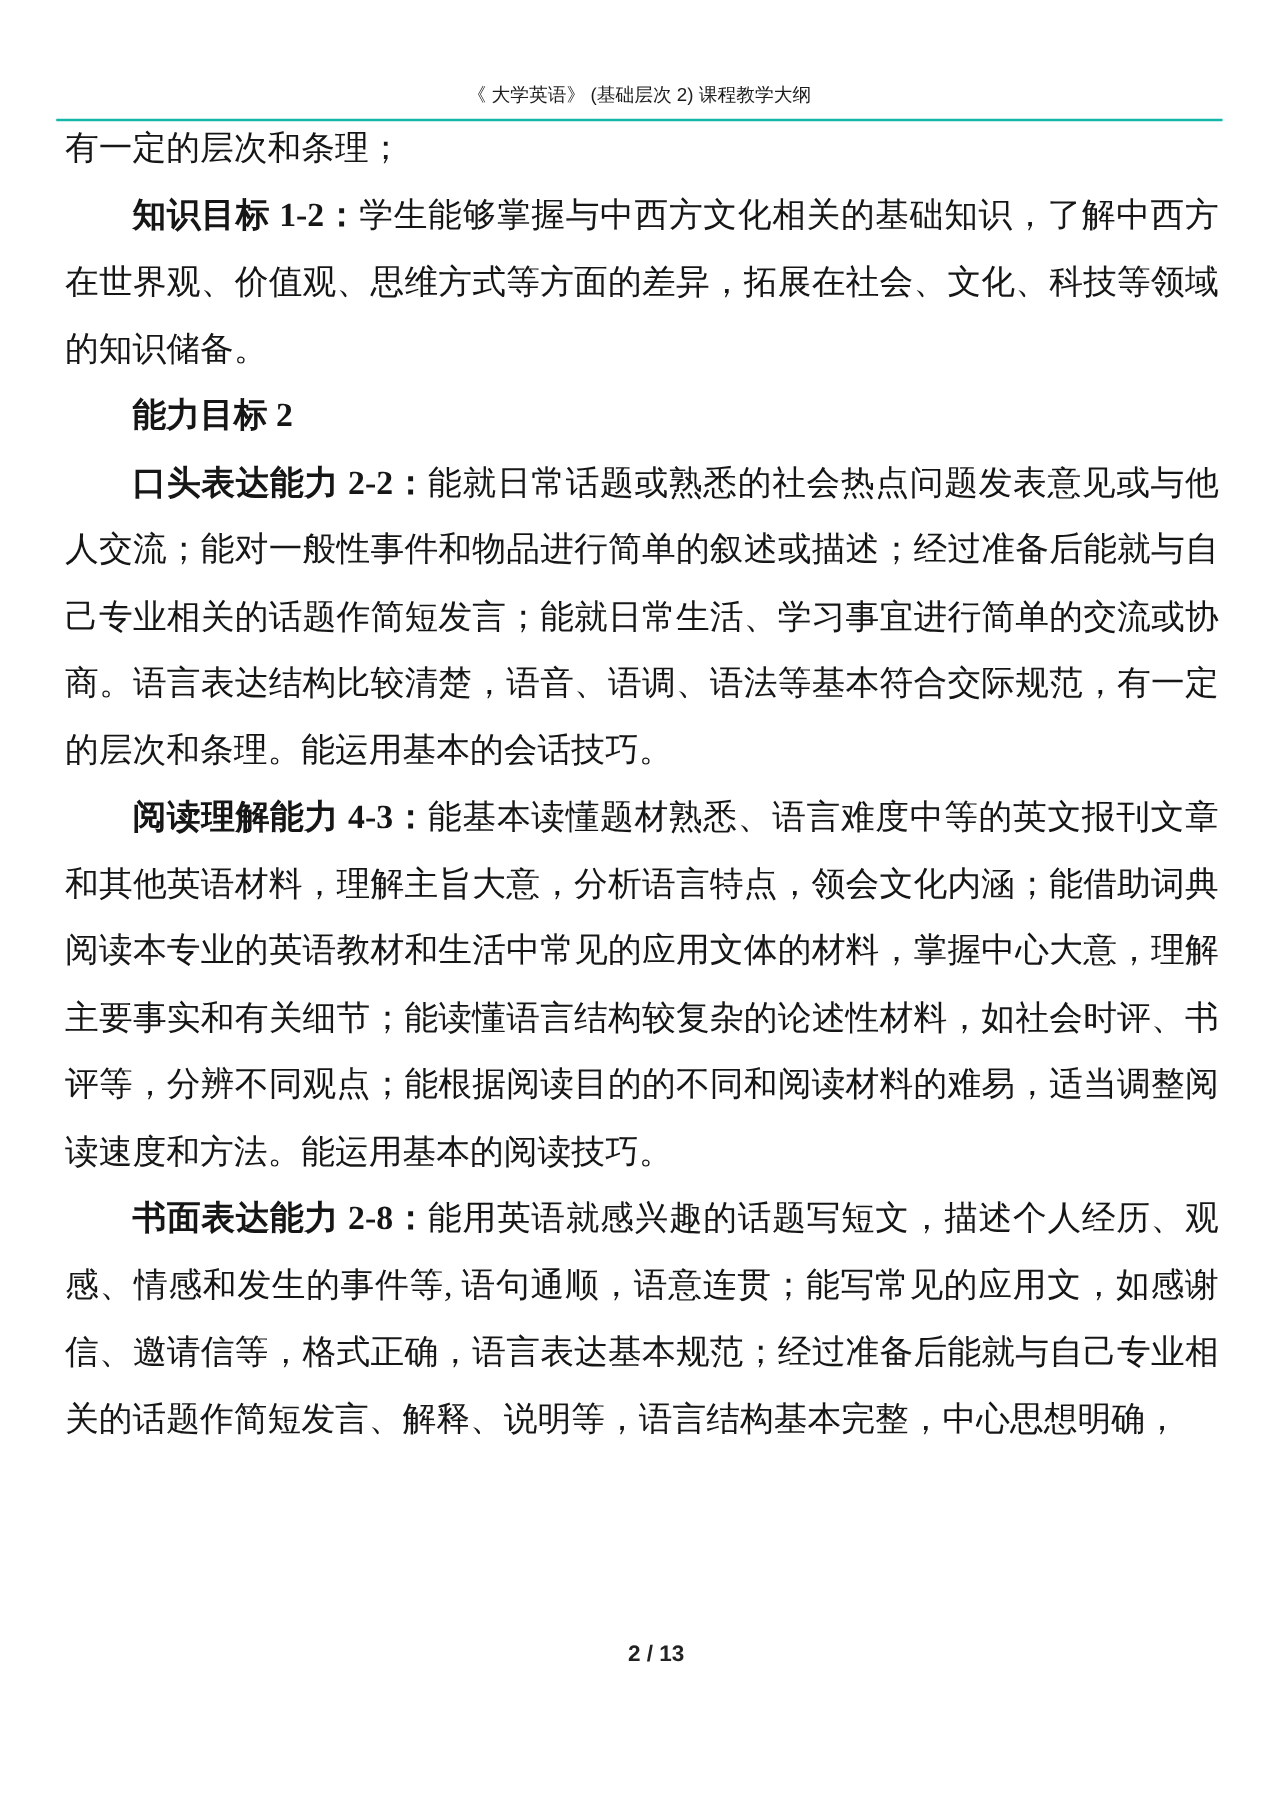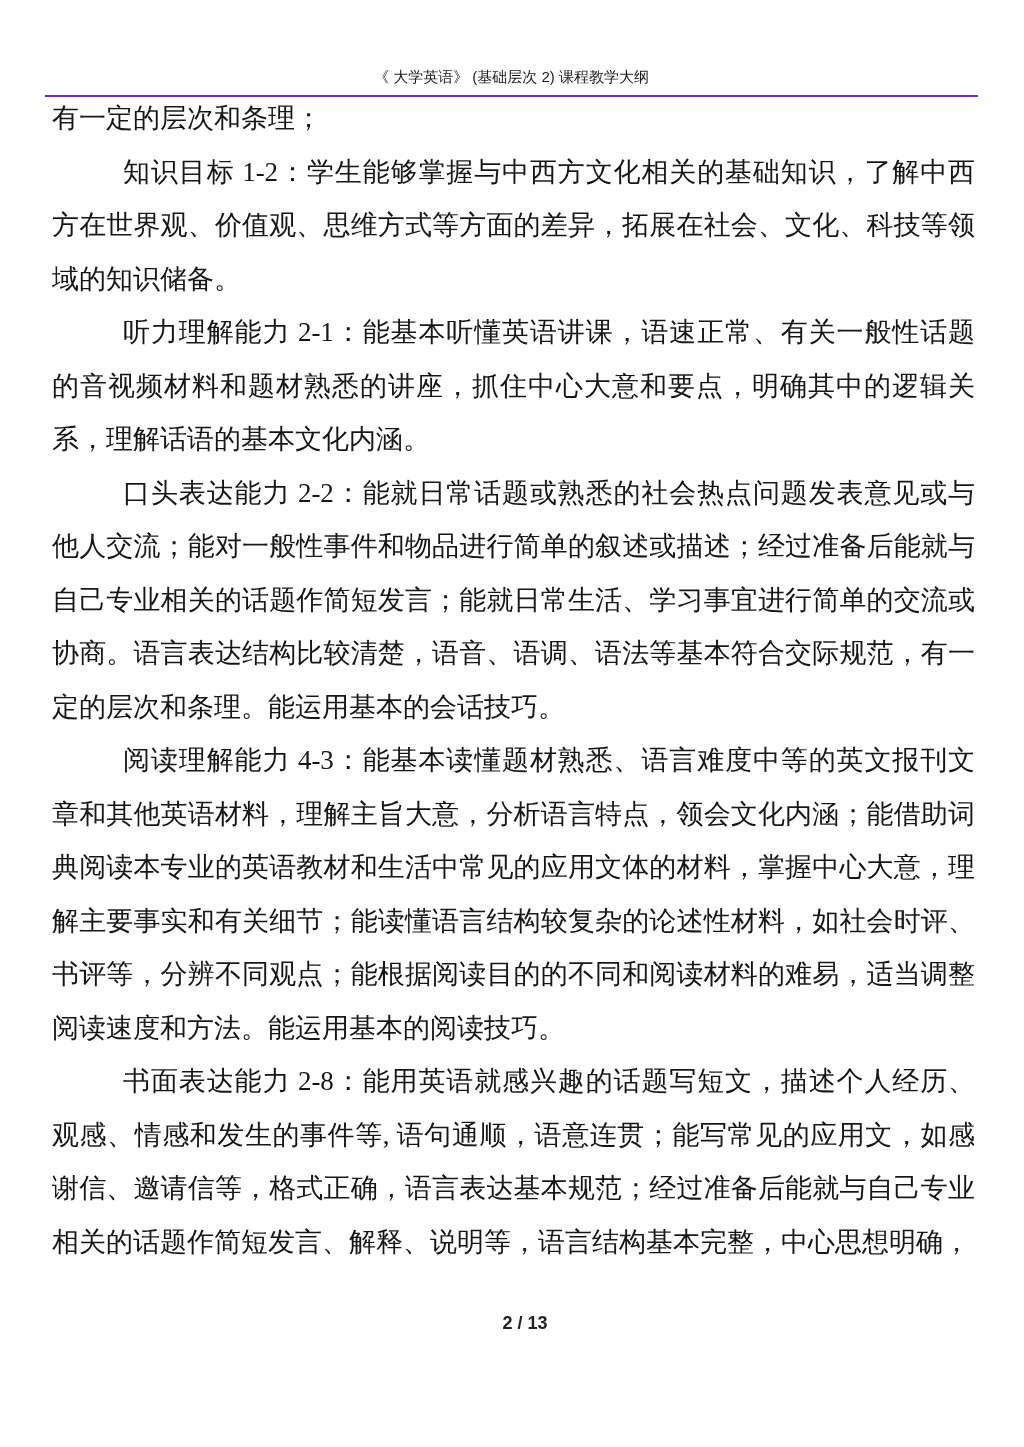--- a/index.html
+++ b/index.html
@@ -12,40 +12,39 @@
     overflow:hidden;
   }
   .header{
     position:absolute;
     top:66px;left:45px;width:933px;
     text-align:center;
     font-family:"Liberation Sans","DejaVu Sans",sans-serif;
     font-size:15px;line-height:22px;
     color:#1c1c1c;
     padding-bottom:7px;
-    border-bottom:2px solid #6d28d9;
+    border-bottom:2px solid #14b8a6;
   }
   .content{
     position:absolute;
     top:92px;left:52px;width:923px;
     font-size:27px;
     line-height:53.5px;
     text-align:justify;
     text-justify:inter-character;
   }
   .content p{
     margin:0;
     text-indent:2em;
   }
   .content p.lead{
     text-indent:0;
   }
   .content .lbl{
-    font-weight:normal;
-    margin-left:17px;
+    font-weight:bold;
   }
   .footer{
     position:absolute;
     top:1313px;left:0;width:1024px;
     text-align:center;
     font-family:"Liberation Sans","DejaVu Sans",sans-serif;
     font-size:18px;
     font-weight:bold;
     color:#222222;
     margin-left:13px;
@@ -58,22 +57,22 @@
 
   <div class="header">
     <span>《 大学英语》 (基础层次 2) 课程教学大纲</span>
   </div>
 
   <div class="content">
     <p class="lead">有一定的层次和条理；</p>
 
     <p><b class="lbl">知识目标 1-2：</b><span>学生能够掌握与中西方文化相关的基础知识，了解中西方在世界观、价值观、思维方式等方面的差异，拓展在社会、文化、科技等领域的知识储备。</span></p>
 
+    <p><b class="lbl">能力目标 2</b><span></span></p>
 
-    <p><b class="lbl">听力理解能力 2-1：</b><span>能基本听懂英语讲课，语速正常、有关一般性话题的音视频材料和题材熟悉的讲座，抓住中心大意和要点，明确其中的逻辑关系，理解话语的基本文化内涵。</span></p>
 
     <p><b class="lbl">口头表达能力 2-2：</b><span>能就日常话题或熟悉的社会热点问题发表意见或与他人交流；能对一般性事件和物品进行简单的叙述或描述；经过准备后能就与自己专业相关的话题作简短发言；能就日常生活、学习事宜进行简单的交流或协商。语言表达结构比较清楚，语音、语调、语法等基本符合交际规范，有一定的层次和条理。能运用基本的会话技巧。</span></p>
 
     <p><b class="lbl">阅读理解能力 4-3：</b><span>能基本读懂题材熟悉、语言难度中等的英文报刊文章和其他英语材料，理解主旨大意，分析语言特点，领会文化内涵；能借助词典阅读本专业的英语教材和生活中常见的应用文体的材料，掌握中心大意，理解主要事实和有关细节；能读懂语言结构较复杂的论述性材料，如社会时评、书评等，分辨不同观点；能根据阅读目的的不同和阅读材料的难易，适当调整阅读速度和方法。能运用基本的阅读技巧。</span></p>
 
     <p><b class="lbl">书面表达能力 2-8：</b><span>能用英语就感兴趣的话题写短文，描述个人经历、观感、情感和发生的事件等, 语句通顺，语意连贯；能写常见的应用文，如感谢信、邀请信等，格式正确，语言表达基本规范；经过准备后能就与自己专业相关的话题作简短发言、解释、说明等，语言结构基本完整，中心思想明确，</span></p>
   </div>
 
   <div class="footer">
     <span>2 / 13</span>

